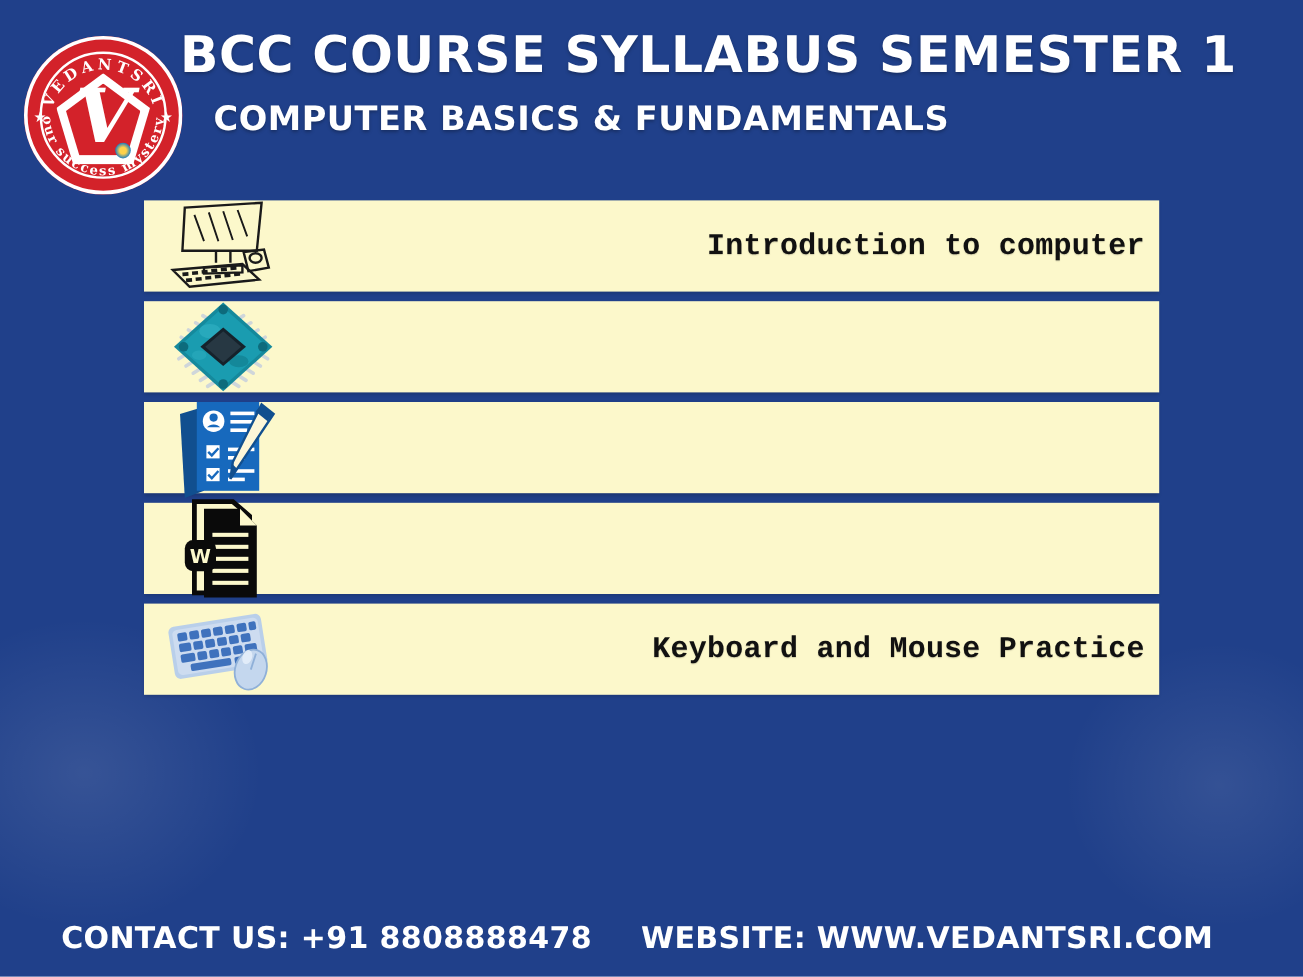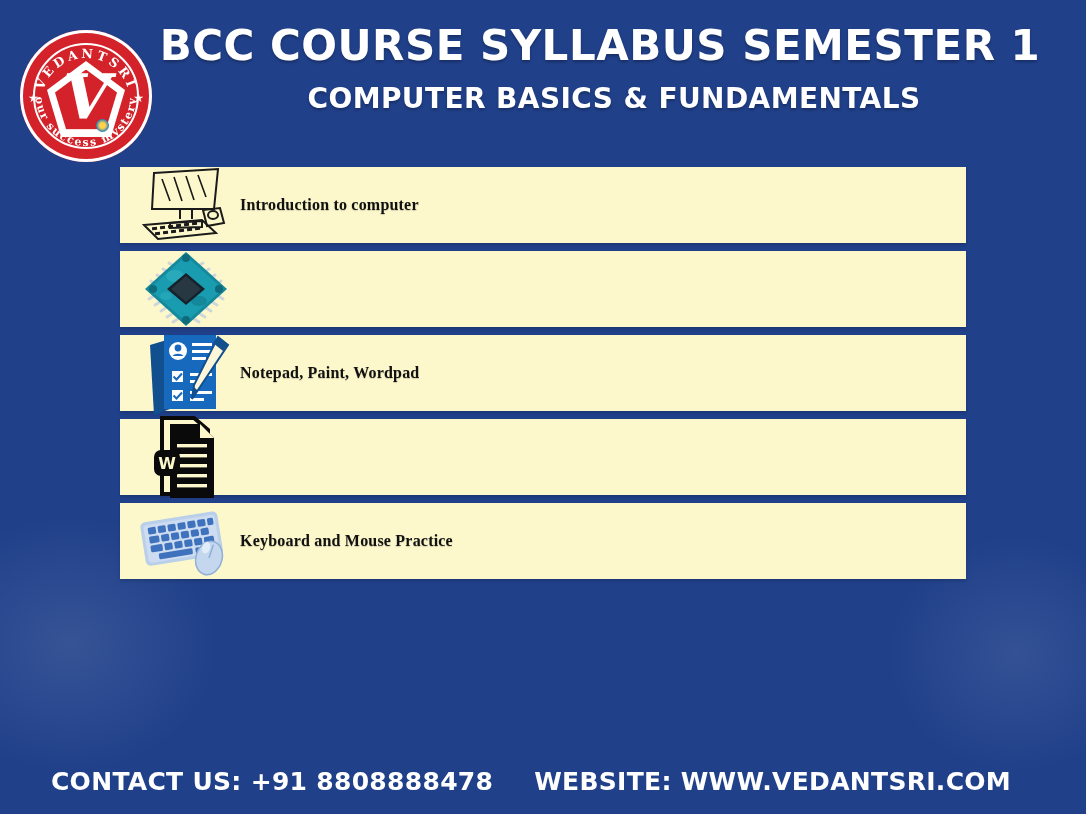--- a/index.html
+++ b/index.html
@@ -123,21 +123,21 @@
     transform: translateX(10px);
     width: 13px; height: 13px;
     border-radius: 50%;
     background: radial-gradient(circle, #ffd24a 30%, #1f7fbf 70%);
   }
   .titles {
     position: absolute;
     left: 150px;
     top: 22px;
     width: 900px;
-    text-align: center;
+    text-align: left;
   }
   .title-main {
     font-family: "DejaVu Sans", sans-serif;
     color: #ffffff;
     font-size: 42px;
     font-weight: 700;
     letter-spacing: 0.5px;
     line-height: 1.15;
     white-space: nowrap;
     text-shadow: 0 2px 3px rgba(0,0,0,0.28);
@@ -180,24 +180,24 @@
     align-items: center;
     justify-content: center;
     overflow: visible;
   }
   .row-label {
     position: absolute;
     left: 120px;
     right: 12px;
     top: 50%;
     transform: translateY(-50%);
-    text-align: left;
-    font-family: Liberation Serif, serif;
+    text-align: right;
+    font-family: Liberation Mono, monospace;
     color: #111111;
-    font-size: 16px;
+    font-size: 25px;
     font-weight: 700;
     letter-spacing: 0.2px;
     text-shadow: 0 1px 1px rgba(0,0,0,0.18);
   }
 
   
   .footer {
     position: absolute;
     left: 0;
     bottom: 18px;
@@ -337,21 +337,20 @@
           </g>
           <path d="M33.5 47.5 L36.5 50.5 L42 44.5" stroke="#1769bd" stroke-width="2" fill="none"></path>
           <path d="M33.5 66.5 L36.5 69.5 L42 63.5" stroke="#1769bd" stroke-width="2" fill="none"></path>
           <g>
             <polygon points="78,8 88,16 60,58 52,70 54,56" fill="#fdf6d8" stroke="#114f8f" stroke-width="2"></polygon>
             <polygon points="78,8 88,16 83,22 73,14" fill="#114f8f"></polygon>
             <polygon points="52,70 54,58 58,62" fill="#114f8f"></polygon>
           </g>
         </svg>
       </div>
-      <div class="row-label">Notepad, Paint, Wordpad</div>
     </div>
 
     <div class="row">
       <div class="row-icon">
         <svg width="88" height="86" viewBox="0 0 88 86" style="overflow:visible">
           <path d="M20 4 L52 4 L66 16 L66 80 L20 80 Z" fill="none" stroke="#0a0a0a" stroke-width="4"></path>
           <path d="M28 10 L58 10 L72 24 L72 84 L28 84 Z" fill="#0a0a0a"></path>
           <polygon points="58,10 72,24 58,24" fill="#fcf8cb"></polygon>
           <g fill="#fcf8cb">
             <rect x="35" y="30" width="30" height="3.4"></rect>

